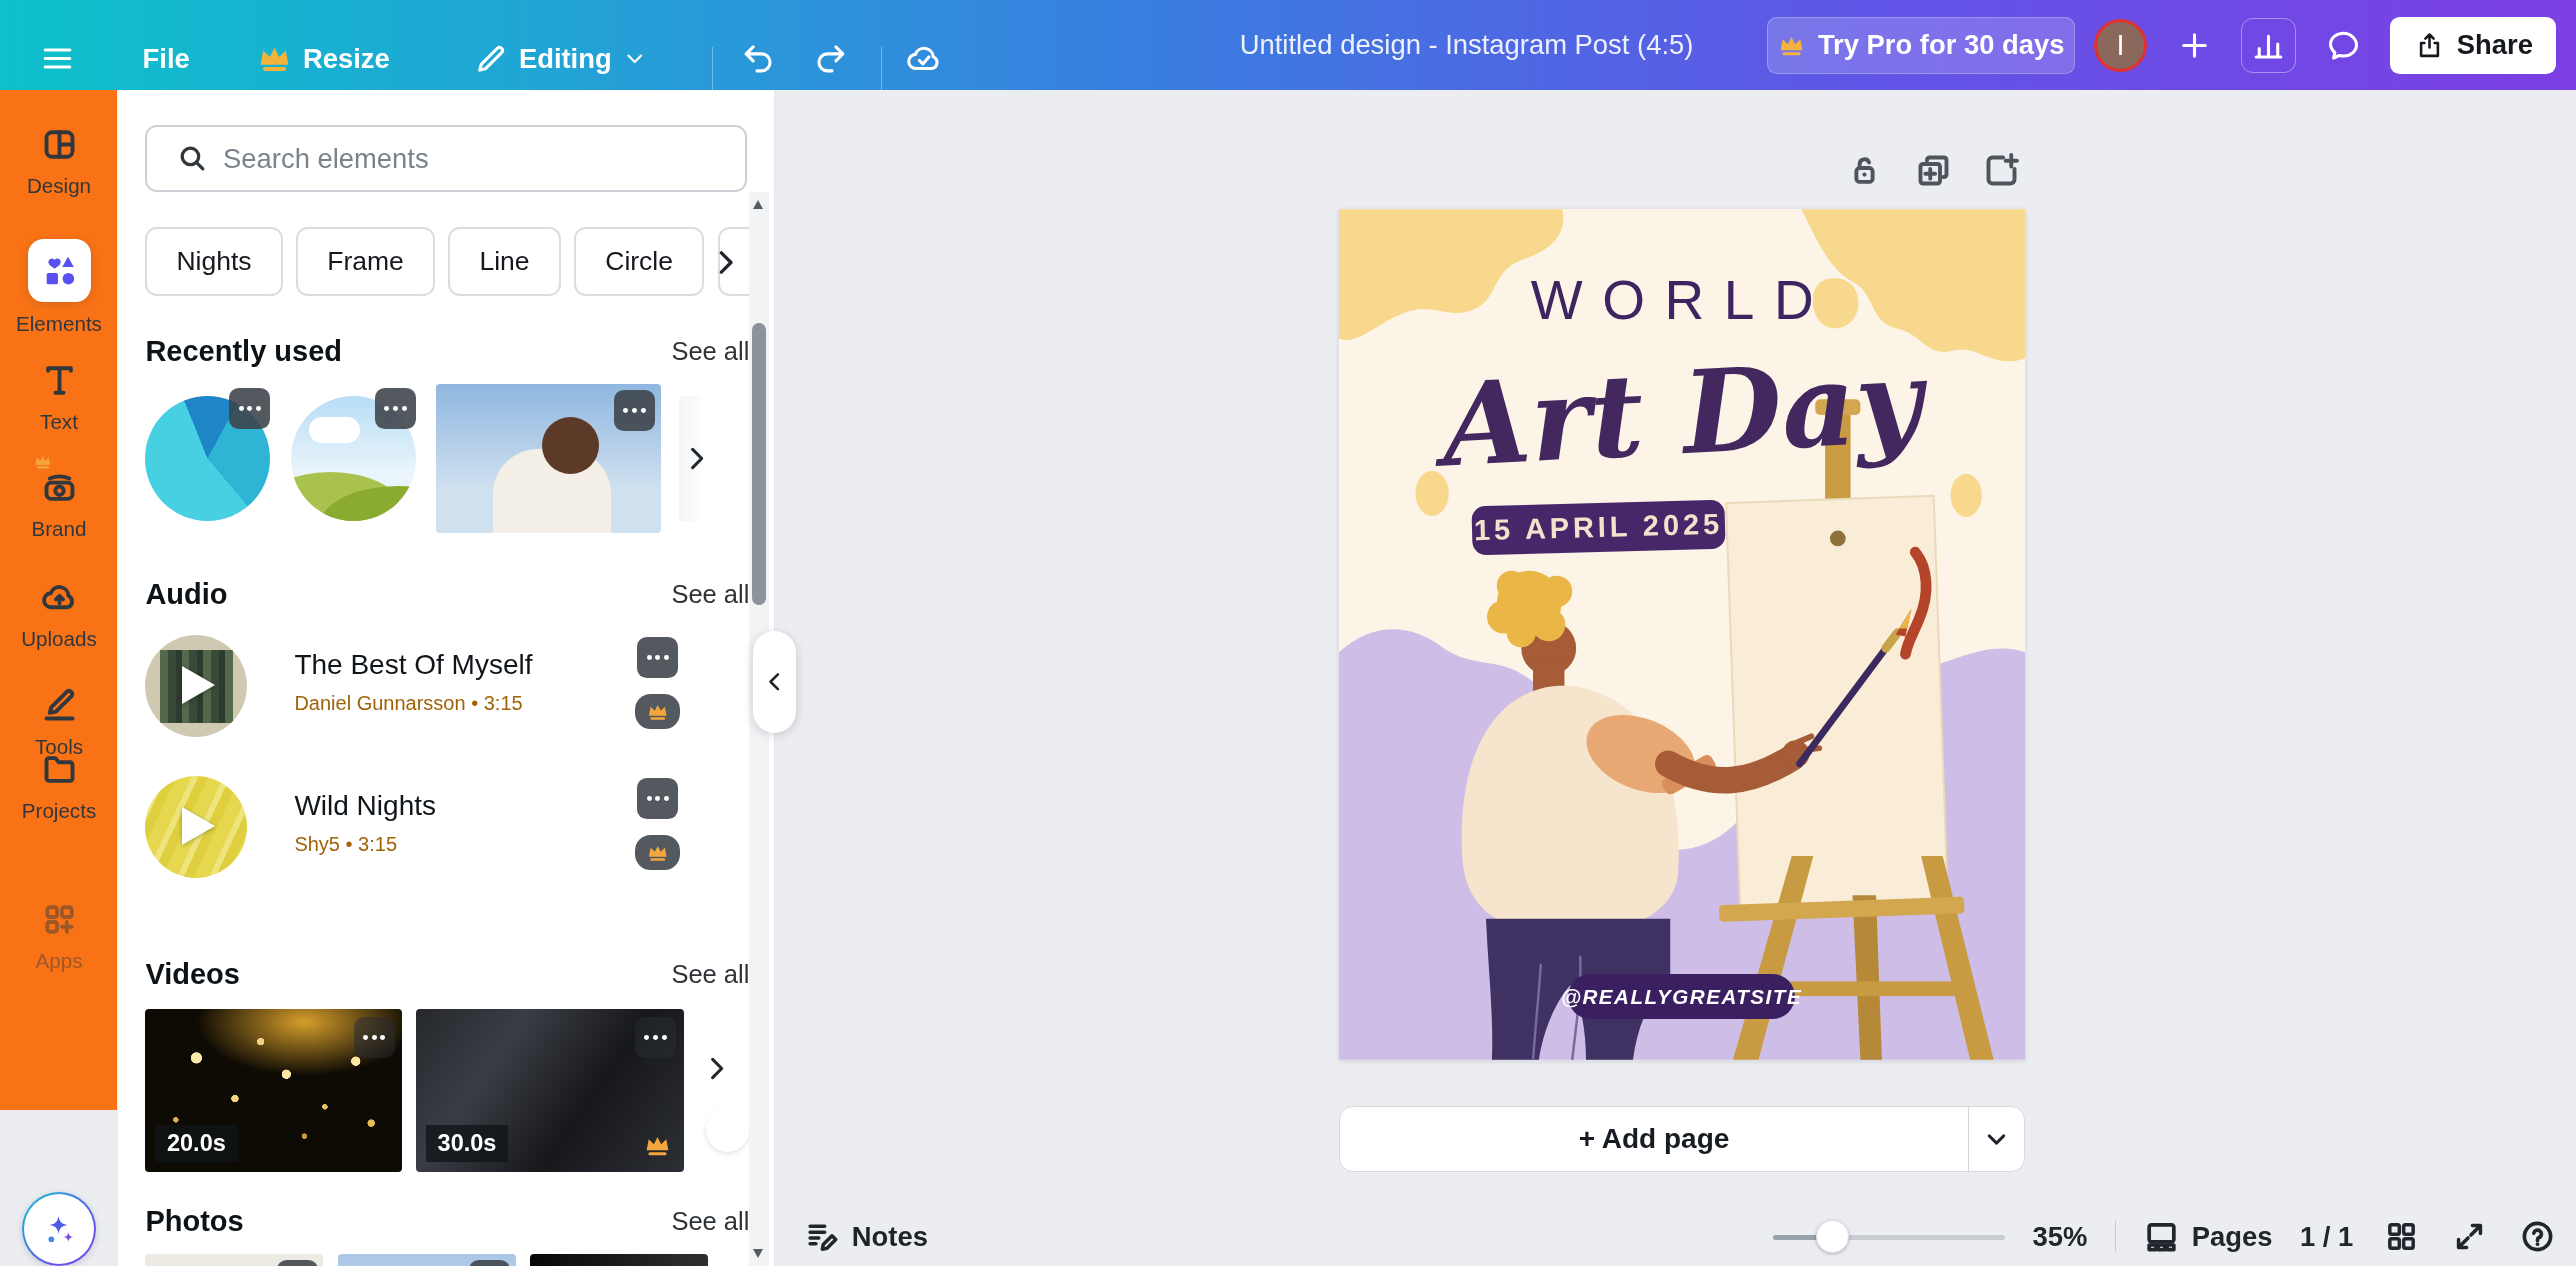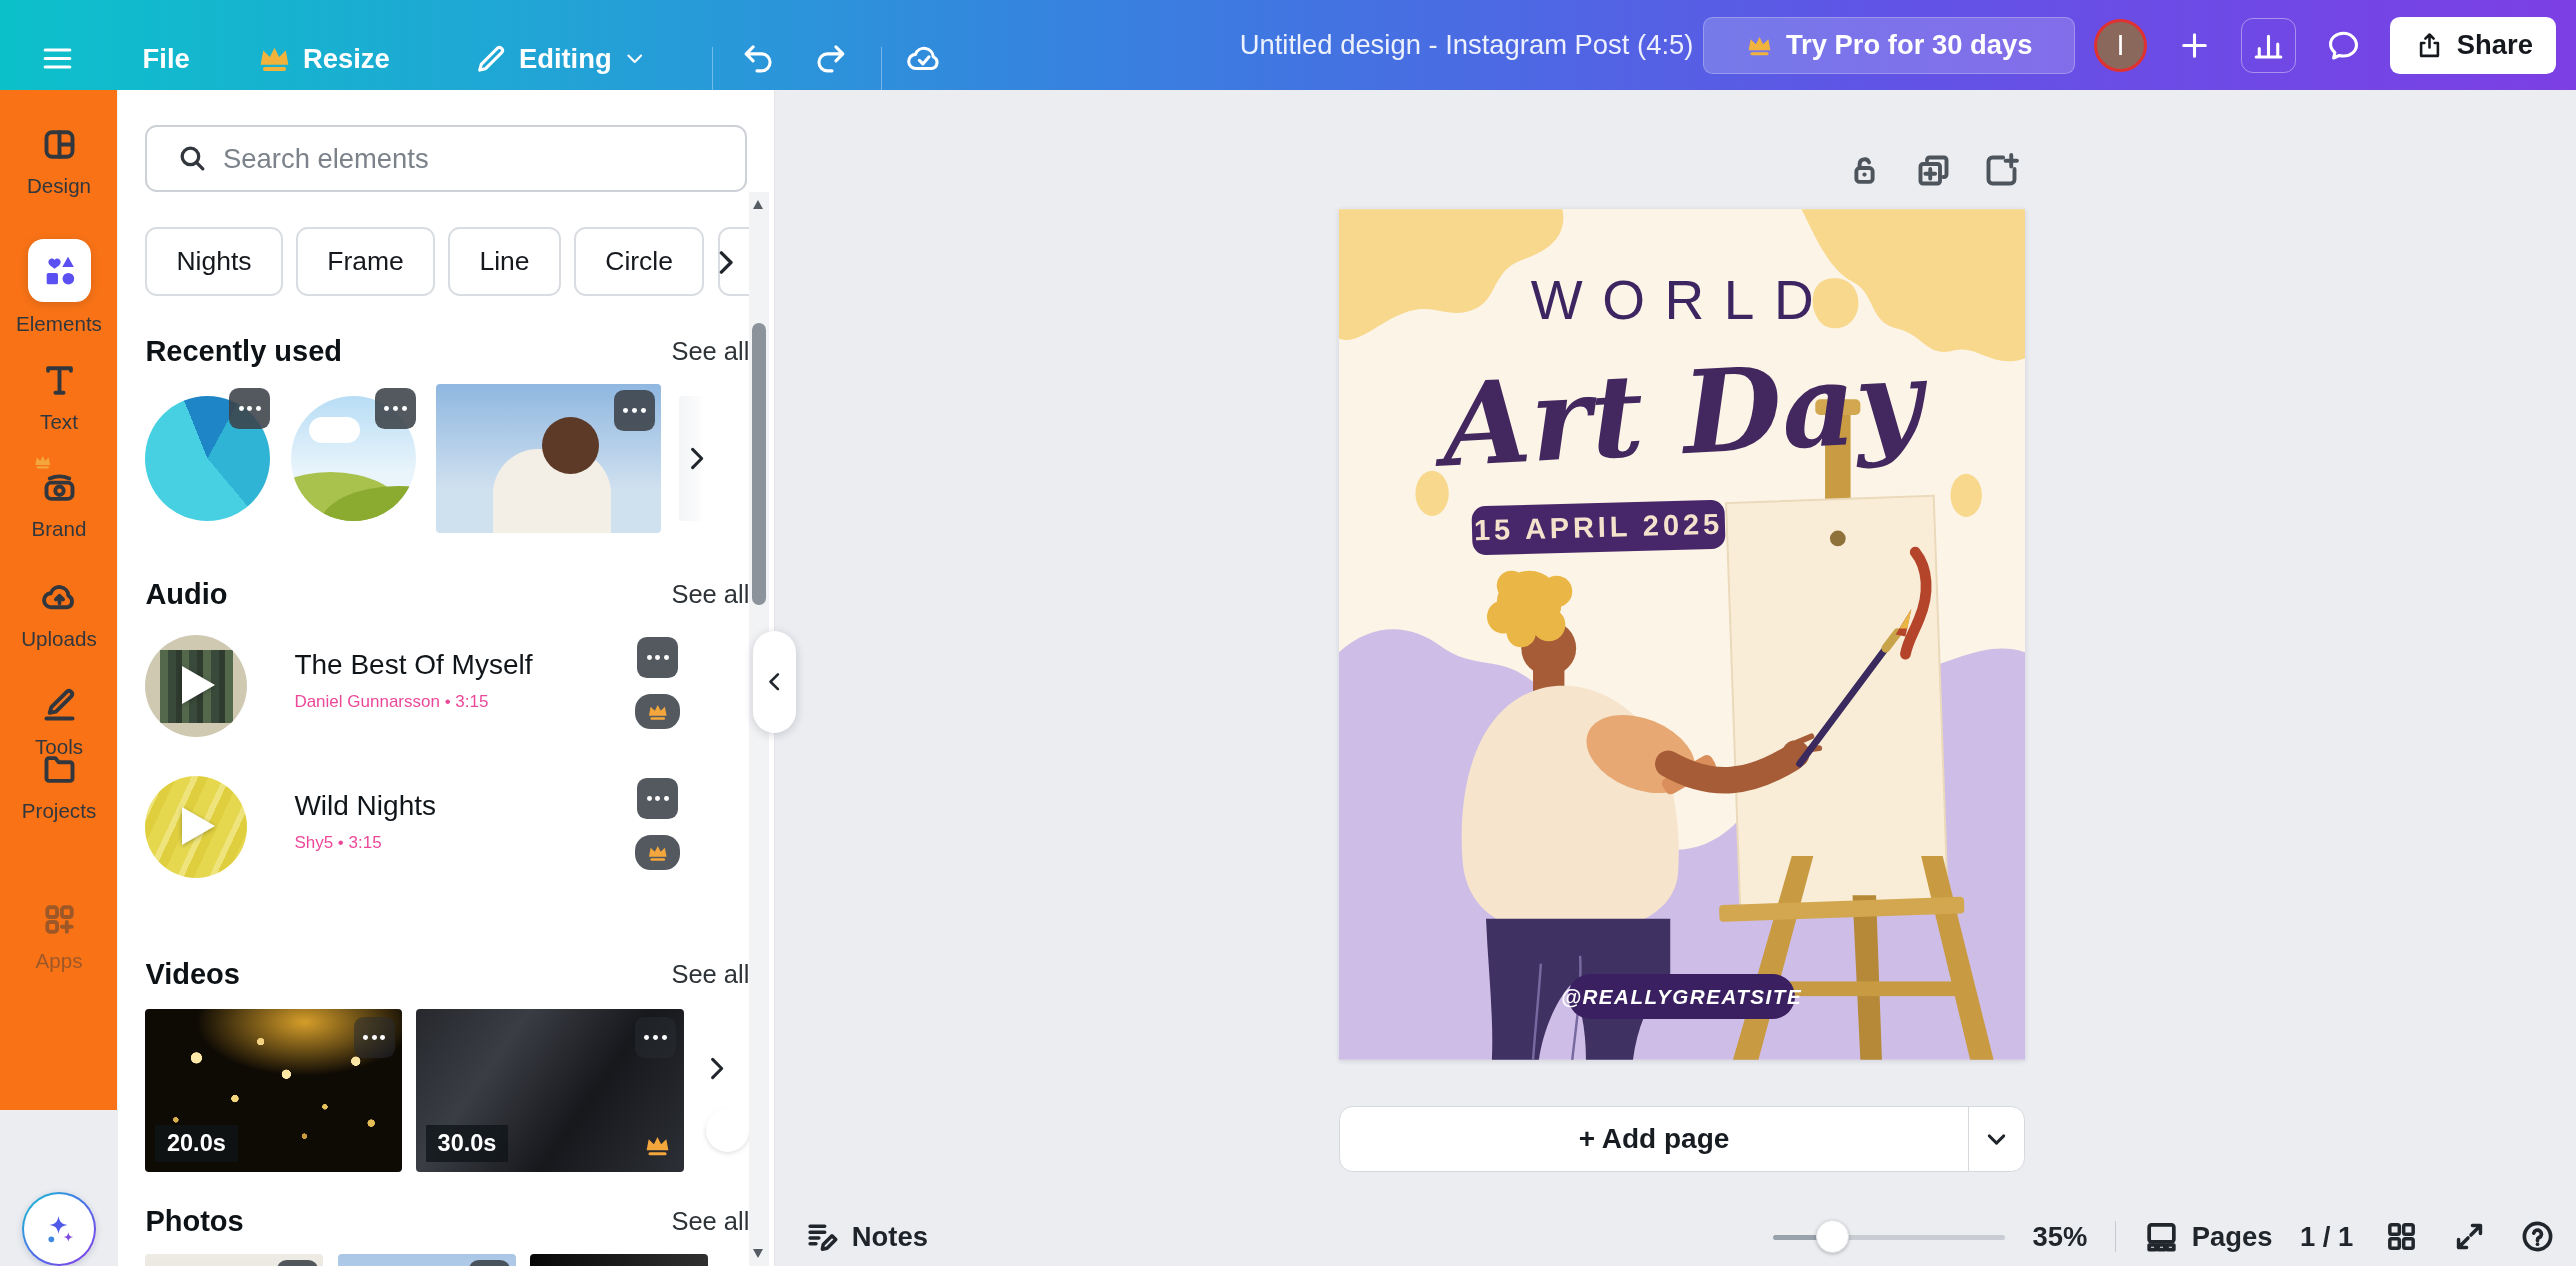--- a/index.html
+++ b/index.html
@@ -13,21 +13,21 @@
     display:flex; align-items:center; color:#fff; z-index:20; }
   .tb-left { display:flex; align-items:flex-end; height:100%; }
   .tb-btn { display:flex; align-items:center; gap:9.8px; height:63px; padding:0 13.7px; border-radius:9.8px;
     font-size:27.4px; font-weight:700; color:#fff; cursor:pointer; }
   .tb-icon { width:37px; height:37px; display:block; }
   .tb-divider { width:1px; height:43px; background:rgba(255,255,255,.35); }
   .tb-title { position:absolute; left:1241px; top:0; width:451px; height:90px; display:flex;
     align-items:center; justify-content:center; font-size:27.4px; font-weight:500; color:rgba(255,255,255,.9);
     white-space:nowrap; }
   .tb-right { position:absolute; right:19.6px; top:0; height:90px; display:flex; align-items:center; gap:19.6px; }
-  .try-pro { display:flex; align-items:center; gap:11.8px; height:57px; padding:0 41px; border-radius:9.8px;
+  .try-pro { display:flex; align-items:center; gap:11.8px; height:57px; padding:0 9px; border-radius:9.8px;
     background:rgba(255,255,255,.18); border:1px solid rgba(255,255,255,.25); font-size:27.4px; font-weight:700; cursor:pointer; }
   .avatar { width:53px; height:53px; border-radius:50%; background:#8a685c; border:3.9px solid #e03131;
     display:flex; align-items:center; justify-content:center; font-size:29px; color:#fff; font-weight:500; cursor:pointer; }
   .tb-iconbtn { width:55px; height:55px; border-radius:11.8px; display:flex; align-items:center; justify-content:center; cursor:pointer; }
   .tb-iconbtn.boxed { border:1px solid rgba(255,255,255,.4); }
   .share-btn { display:flex; align-items:center; gap:11.8px; height:57px; padding:0 23.5px; border-radius:9.8px;
     background:#fff; color:#15191e; font-size:27.4px; font-weight:700; cursor:pointer; }
 
   
   .rail { position:absolute; left:0; top:90px; width:118px; height:1020px; background:#f97316;
@@ -65,21 +65,21 @@
   .crown-pill { position:absolute; width:45px; height:35px; border-radius:15.7px; background:rgba(60,66,73,.88);
     display:flex; align-items:center; justify-content:center; }
   .thumb { position:absolute; overflow:hidden; cursor:pointer; }
   .fade-next { position:absolute; display:flex; align-items:center; justify-content:center; cursor:pointer;
     font-size:33px; font-weight:700; color:#21262c; }
   .dur-badge { position:absolute; left:9.8px; bottom:9.8px; height:37px; padding:0 11.8px; border-radius:1px;
     background:rgba(16,20,24,.78); color:#fff; font-size:23.5px; font-weight:700; display:flex; align-items:center; }
   .audio-row { position:absolute; left:27.4px; width:604px; height:114px; cursor:pointer; }
   .audio-art { position:absolute; left:0; top:0; width:102px; height:102px; border-radius:50%; overflow:hidden; }
   .audio-title { position:absolute; left:149px; top:13.7px; font-size:28px; color:#10151a; }
-  .audio-meta { position:absolute; left:149px; top:57px; font-size:17px; color:#ec4899; }
+  .audio-meta { position:absolute; left:149px; top:57px; font-size:20px; color:#a16207; }
   .play-tri { position:absolute; left:37px; top:31px; width:0; height:0; border-left:33px solid #fff;
     border-top:19.6px solid transparent; border-bottom:19.6px solid transparent; filter:drop-shadow(0 1px 2px rgba(0,0,0,.3)); }
   .scrollbar { position:absolute; left:631px; top:102px; width:19.6px; height:1074px; background:#f2f3f5; }
   .sb-thumb { position:absolute; left:2.9px; top:131px; width:13.7px; height:282px; border-radius:6.9px; background:#8d939b; cursor:pointer; }
   .sb-arrow { position:absolute; left:3.9px; width:0; height:0; cursor:pointer; }
   .sb-up { top:7.8px; border-left:5.9px solid transparent; border-right:5.9px solid transparent; border-bottom:9.8px solid #565c63; }
   .sb-down { bottom:7.8px; border-left:5.9px solid transparent; border-right:5.9px solid transparent; border-top:9.8px solid #565c63; }
   .collapse-handle { position:absolute; left:753px; top:631px; width:43px; height:102px; background:#fff;
     border-radius:21.6px; box-shadow:0 2px 9.8px rgba(20,30,40,.18); display:flex; align-items:center;
     justify-content:center; z-index:15; cursor:pointer; font-size:29px; font-weight:700; color:#23282e; }

